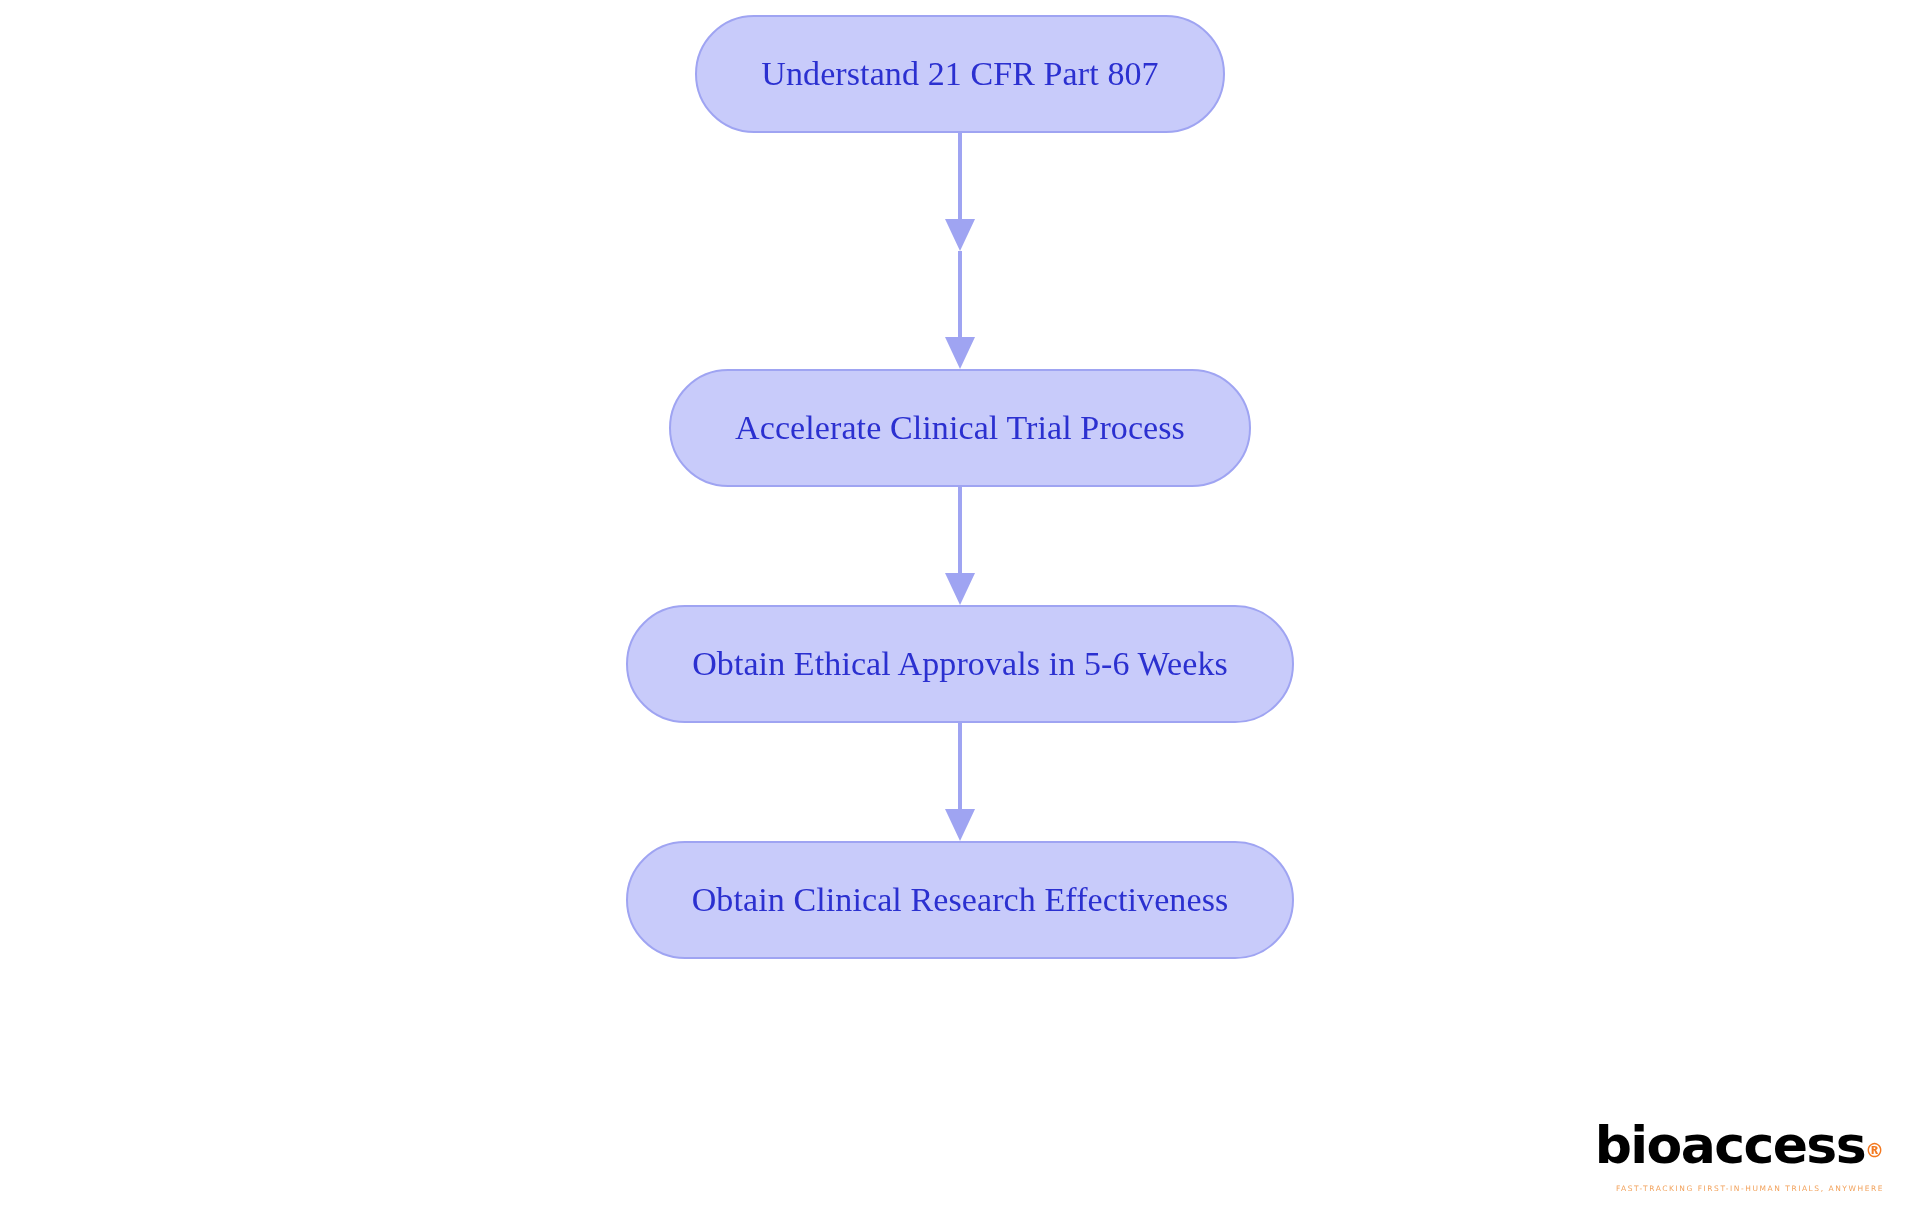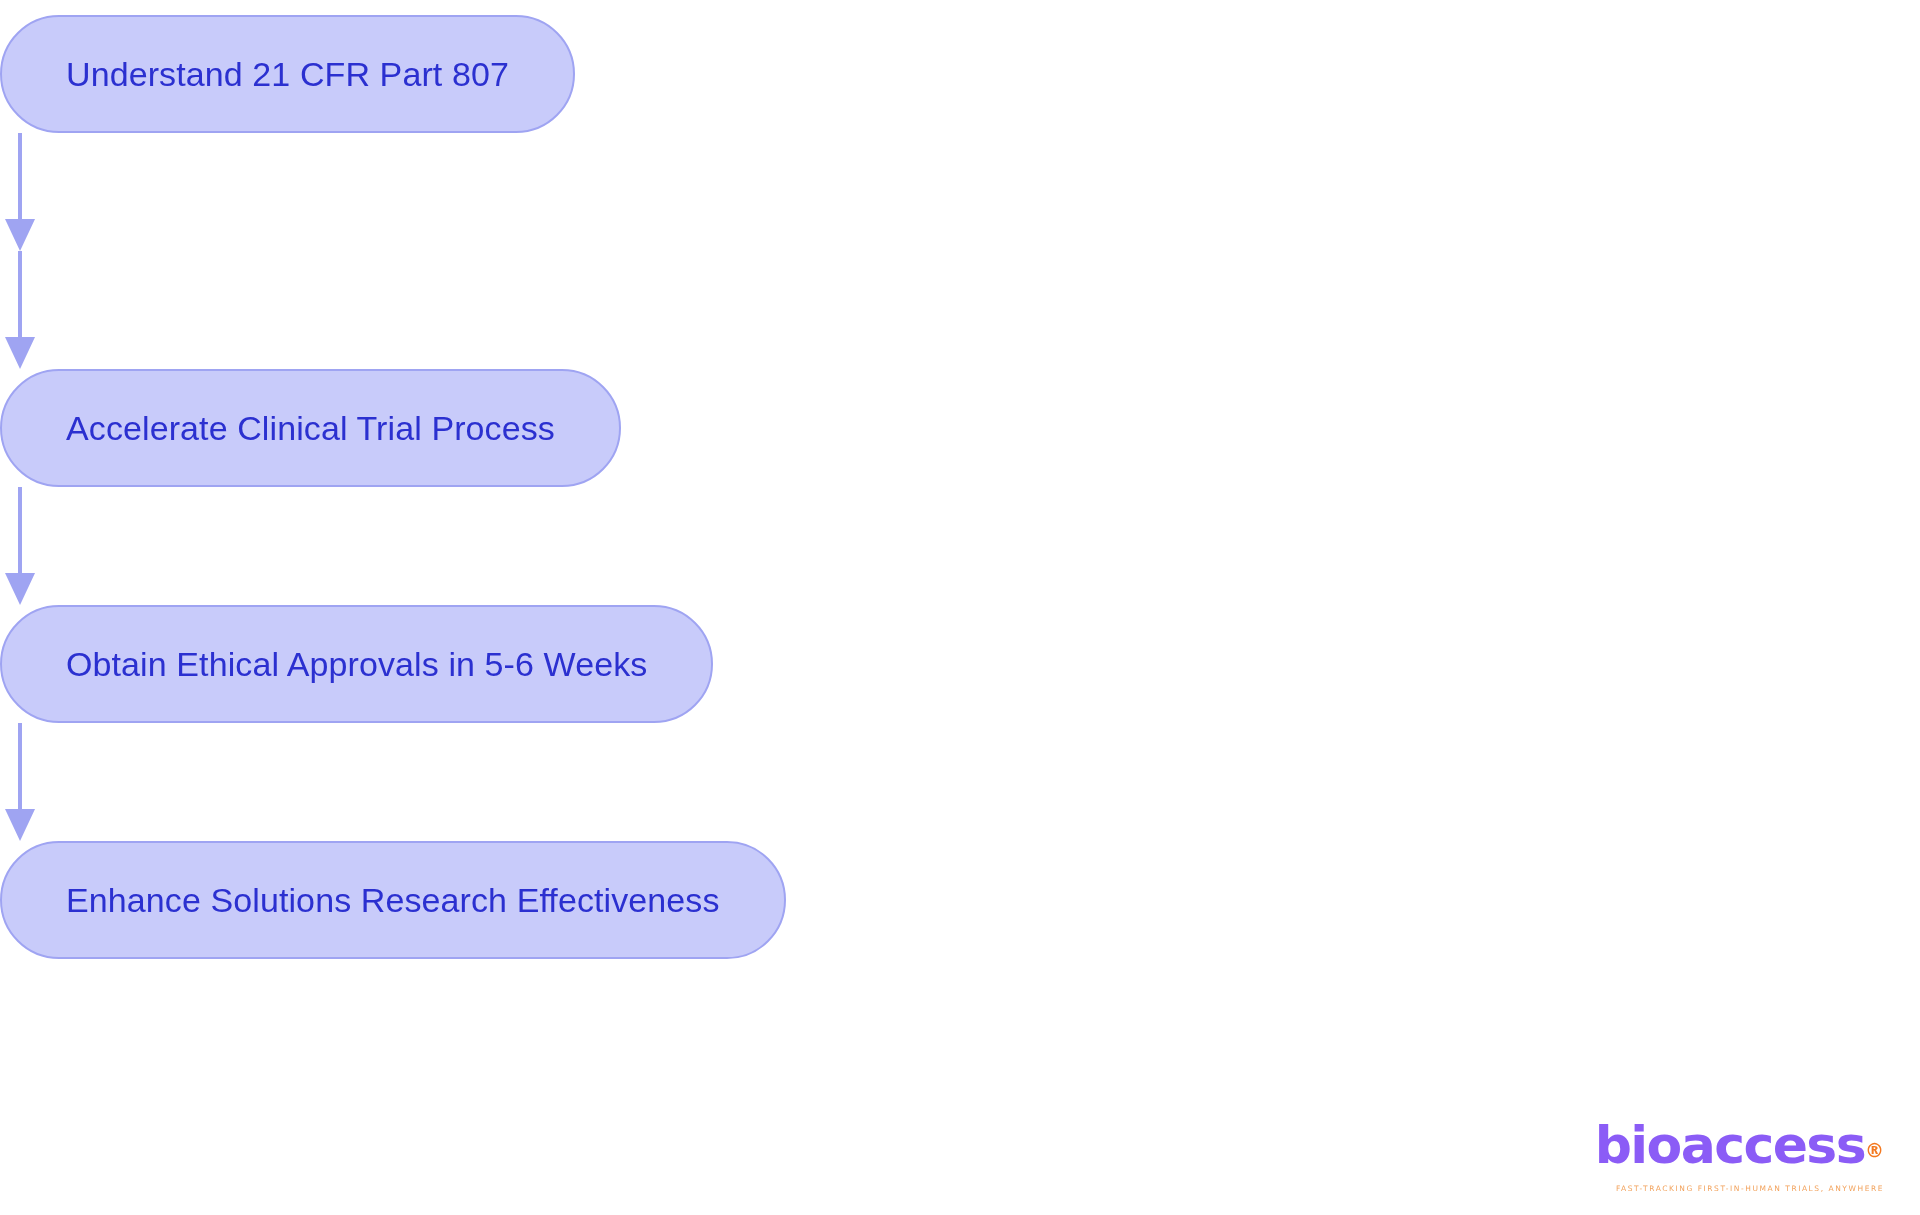--- a/index.html
+++ b/index.html
@@ -20,21 +20,22 @@
     width: 1920px;
     height: 1215px;
   }
   .flow-column {
     position: absolute;
     left: 0;
     top: 0;
     width: 1920px;
     display: flex;
     flex-direction: column;
-    align-items: flex-start;
+    align-items: center;
+    font-family: Liberation Serif, serif;
   }
   .node-wrap {
     display: flex;
     flex-direction: column;
     align-items: center;
   }
   .flow-node {
     box-sizing: border-box;
     display: flex;
     align-items: center;
@@ -85,21 +86,21 @@
     position: absolute;
     right: 36px;
     bottom: 22px;
     text-align: right;
     user-select: none;
   }
   #brand-logo .brand-word {
     font-family: "DejaVu Sans", sans-serif;
     font-size: 52px;
     font-weight: bold;
-    color: #8b5cf6;
+    color: #000000;
     letter-spacing: -1.6px;
     line-height: 1;
     display: inline-block;
   }
   #brand-logo .brand-reg {
     font-family: "DejaVu Sans", sans-serif;
     font-size: 19px;
     font-weight: bold;
     color: #F47920;
     vertical-align: super;
@@ -155,21 +156,21 @@
       </div>
     </div>
 
     <div class="connector">
       <span class="conn-line"></span>
       <span class="conn-head"></span>
     </div>
 
     <div class="node-wrap">
       <div class="flow-node">
-        <span class="node-label">Enhance Solutions Research Effectiveness</span>
+        <span class="node-label">Obtain Clinical Research Effectiveness</span>
       </div>
     </div>
 
   </div>
 
   <div id="brand-logo">
     <div>
       <span class="brand-word">bioaccess</span><span class="brand-reg">®</span>
     </div>
     <div class="brand-tagline">FAST-TRACKING FIRST-IN-HUMAN TRIALS, ANYWHERE</div>

